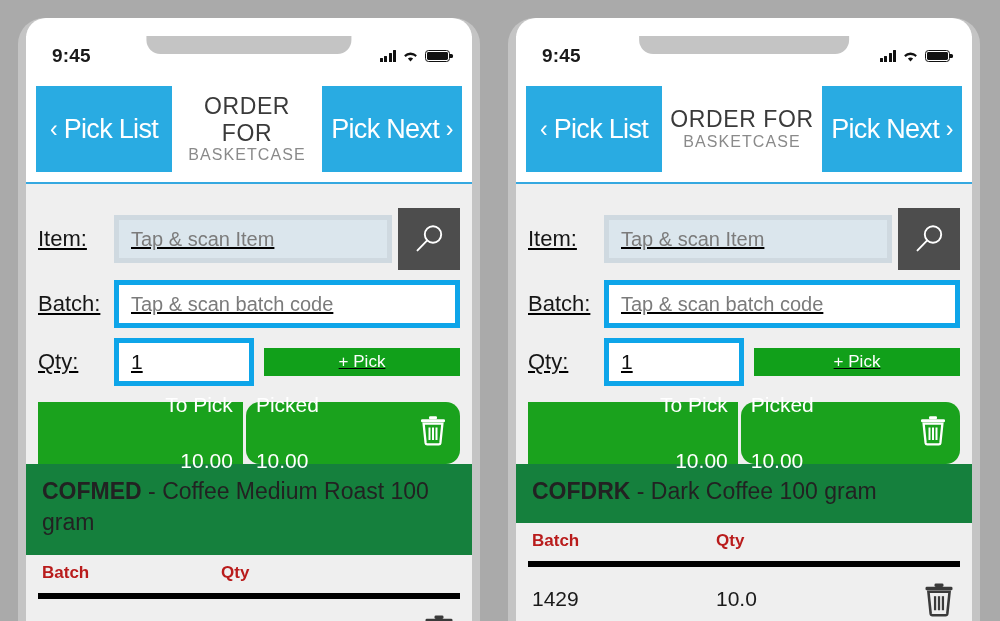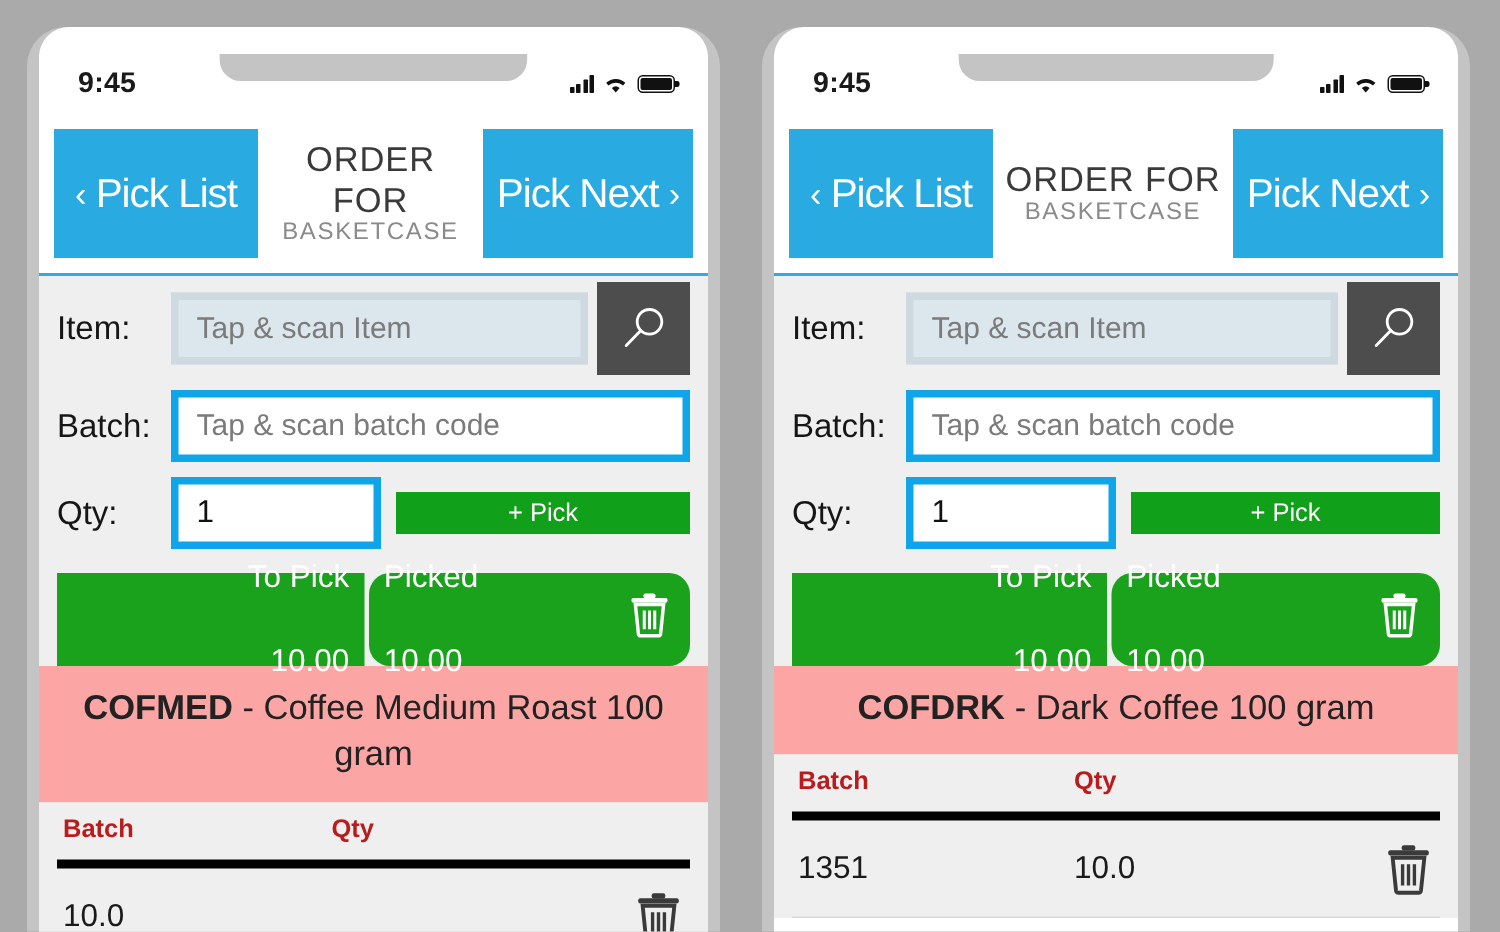--- a/index.html
+++ b/index.html
@@ -92,21 +92,21 @@
   }
   .navbtn.right-btn { width: 140px; }
   .navbtn .chev { font-size: 23px; }
   .titlebox {
     flex: 1; text-align: center; line-height: 1.16; padding: 0 4px;
   }
   .t-main { font-size: 23px; color: #3a3a3a; letter-spacing: .6px; }
   .t-sub  { font-size: 16px; color: #8a8a8a; letter-spacing: 1.1px; }
 
   
-  .form { background: #efefef; padding: 4px 12px 6px 12px; }
+  .form { background: #efefef; padding: 24px 12px 6px 12px; text-decoration: underline; }
   .frow { display: flex; align-items: center; margin-bottom: 10px; }
   .flabel { width: 76px; font-size: 22px; color: #161616; flex: none; }
   .field {
     flex: 1; height: 48px;
     border: 5px solid #0ea5e9;
     display: flex; align-items: center;
     padding: 0 12px;
     font-size: 20px; color: #7b7b7b;
     background: #ffffff;
   }
@@ -135,21 +135,21 @@
   .tot.topick { flex: 1; text-align: right; }
   .tot.picked { flex: 1.05; text-align: left; position: relative; border-radius: 14px; }
   .tot span { font-size: 21px; line-height: 1.24; }
   .trash-white {
     position: absolute; right: 12px; top: 50%; transform: translateY(-50%);
     cursor: pointer;
   }
 
   
   .itemdesc {
-    background: #fca5a5; text-align: center;
+    background: #15803d; 
     padding: 12px 16px 16px 16px;
     font-size: 23px; color: #222; line-height: 1.36;
   }
   .itemdesc b { font-weight: bold; }
 
   
   .tbl { background: #efefef; padding: 0 12px; }
   .thead {
     display: flex; font-size: 17px; font-weight: bold; color: #b91c1c;
     padding: 8px 4px 10px 4px; border-bottom: 6px solid #000000;
@@ -357,21 +357,21 @@
         <b>COFDRK</b><span> - </span><span>Dark Coffee 100 gram</span>
       </div>
 
       <div class="tbl">
         <div class="thead">
           <div class="c-batch">Batch</div>
           <div class="c-qty">Qty</div>
           <div class="c-act"></div>
         </div>
         <div class="trow">
-          <div class="c-batch">1351</div>
+          <div class="c-batch">1429</div>
           <div class="c-qty">10.0</div>
           <div class="c-act">
             <svg width="34" height="36" viewBox="0 0 30 32">
               <rect x="3" y="5.2" width="24" height="3.1" rx="1.2" fill="#3a3a3a"></rect>
               <rect x="11" y="2.2" width="8" height="3.1" rx="1.2" fill="#3a3a3a"></rect>
               <path d="M5.6 9.6h18.8l-2 19.4a1.6 1.6 0 0 1-1.6 1.4H9.2a1.6 1.6 0 0 1-1.6-1.4z" fill="none" stroke="#3a3a3a" stroke-width="2.3"></path>
               <line x1="11.5" y1="13.5" x2="11.5" y2="26" stroke="#3a3a3a" stroke-width="2"></line>
               <line x1="15" y1="13.5" x2="15" y2="26" stroke="#3a3a3a" stroke-width="2"></line>
               <line x1="18.5" y1="13.5" x2="18.5" y2="26" stroke="#3a3a3a" stroke-width="2"></line>
             </svg>

